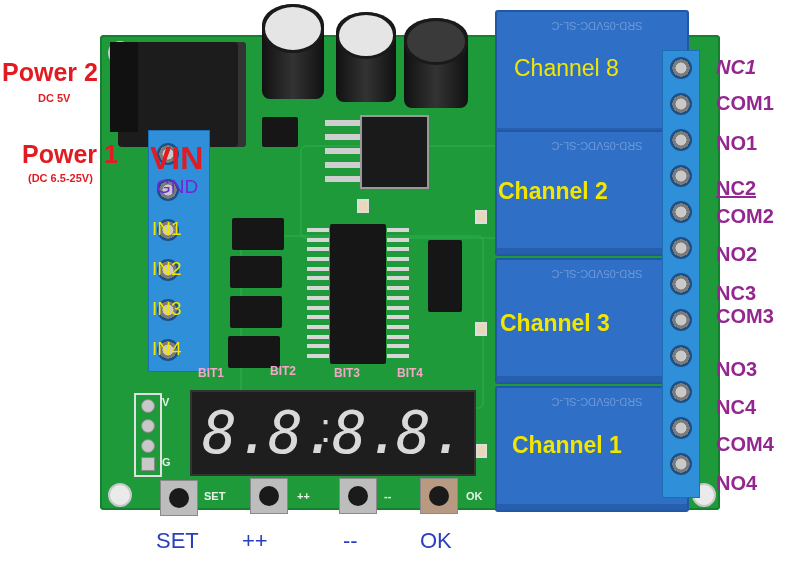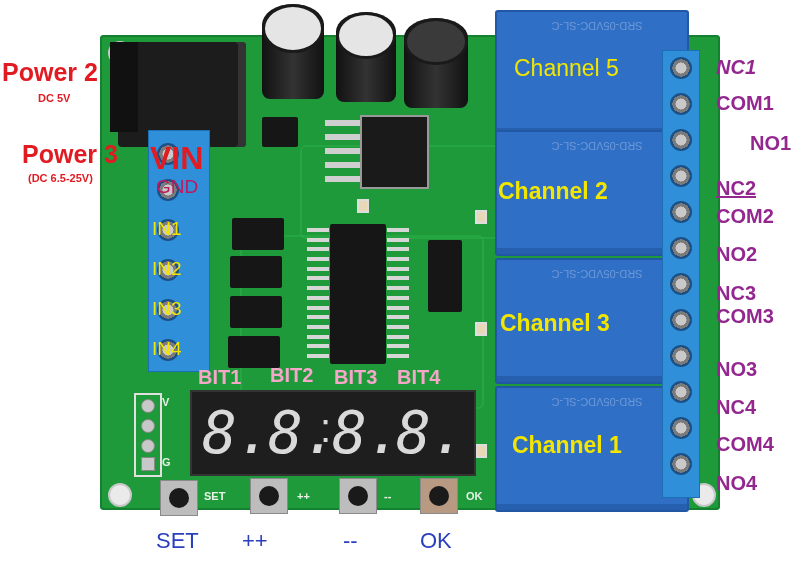--- a/index.html
+++ b/index.html
@@ -35,23 +35,23 @@
   .display{left:190px;top:390px;width:282px;height:82px;background:#1e1e1e;border:2px solid #333;}
   .digit{position:absolute;top:12px;font-family:"DejaVu Sans Mono",monospace;font-size:58px;line-height:58px;color:#d9d9d9;font-style:italic;letter-spacing:0;}
   .colon{position:absolute;font-size:40px;color:#d9d9d9;}
   
   .btn{position:absolute;width:36px;height:34px;background:#bdbdbd;border:1px solid #8a8a8a;}
   .btn .cap-btn{position:absolute;left:8px;top:7px;width:20px;height:20px;border-radius:50%;background:#1a1a1a;}
   .btn.brown{background:#b89a82;}
   .silk{position:absolute;color:#e6f3e6;font-size:11px;font-weight:700;}
   
   .lbl-red{position:absolute;color:#e11b22;font-weight:700;}
-  .lbl-black{position:absolute;color:#be185d;font-size:19px;}
+  .lbl-black{position:absolute;color:#6d28d9;font-size:19px;}
   .lbl-yellow{position:absolute;color:#f2e600;font-size:19px;}
-  .lbl-pink{position:absolute;color:#f4a7c8;font-size:20px;font-weight:700;}
+  .lbl-pink{position:absolute;color:#f4a7c8;font-size:12px;font-weight:700;}
   .lbl-purple{position:absolute;color:#93278f;font-size:20px;font-weight:700;left:716px;}
   .lbl-blue{position:absolute;color:#2a3fbf;font-size:22px;top:528px;}
   .led{position:absolute;width:8px;height:10px;background:#e9d8b8;border:2px solid #ddd;}
   .header-pins{position:absolute;left:134px;top:393px;width:24px;height:80px;border:2px solid #e0e0e0;}
   .hp{position:absolute;left:5px;width:12px;height:12px;border-radius:50%;background:#c8c8c8;border:1px solid #888;}
 </style>
 </head>
 <body>
 
 <div class="abs pcb">
@@ -197,43 +197,43 @@
   <div class="screw" style="left:7px;top:222px;"></div>
   <div class="screw" style="left:7px;top:258px;"></div>
   <div class="screw" style="left:7px;top:294px;"></div>
   <div class="screw" style="left:7px;top:330px;"></div>
   <div class="screw" style="left:7px;top:366px;"></div>
   <div class="screw" style="left:7px;top:402px;"></div>
 </div>
 
 <div class="lbl-red" style="left:2px;top:58px;font-size:25px;">Power 2</div>
 <div class="lbl-red" style="left:38px;top:92px;font-size:11px;">DC 5V</div>
-<div class="lbl-red" style="left:22px;top:140px;font-size:25px;">Power 3</div>
+<div class="lbl-red" style="left:22px;top:140px;font-size:25px;">Power 1</div>
 <div class="lbl-red" style="left:150px;top:140px;font-size:32px;">VIN</div>
 <div class="lbl-red" style="left:28px;top:172px;font-size:11px;">(DC 6.5-25V)</div>
 <div class="lbl-black" style="left:156px;top:176px;">GND</div>
 
 <div class="lbl-yellow" style="left:152px;top:218px;">IN1</div>
 <div class="lbl-yellow" style="left:152px;top:258px;">IN2</div>
 <div class="lbl-yellow" style="left:152px;top:298px;">IN3</div>
 <div class="lbl-yellow" style="left:152px;top:338px;">IN4</div>
 
 <div class="lbl-pink" style="left:198px;top:366px;">BIT1</div>
 <div class="lbl-pink" style="left:270px;top:364px;">BIT2</div>
 <div class="lbl-pink" style="left:334px;top:366px;">BIT3</div>
 <div class="lbl-pink" style="left:397px;top:366px;">BIT4</div>
 
-<div class="relay-label" style="left:514px;top:55px;">Channel 5</div>
+<div class="relay-label" style="left:514px;top:55px;">Channel 8</div>
 <div class="relay-label" style="left:498px;top:178px;font-weight:700;">Channel 2</div>
 <div class="relay-label" style="left:500px;top:310px;font-weight:700;">Channel 3</div>
 <div class="relay-label" style="left:512px;top:432px;font-weight:700;">Channel 1</div>
 
 <div class="lbl-purple" style="top:56px;font-style:italic;">NC1</div>
 <div class="lbl-purple" style="top:92px;">COM1</div>
-<div class="lbl-purple" style="top:132px;margin-left:34px;">NO1</div>
+<div class="lbl-purple" style="top:132px;">NO1</div>
 <div class="lbl-purple" style="top:177px;text-decoration:underline;">NC2</div>
 <div class="lbl-purple" style="top:205px;">COM2</div>
 <div class="lbl-purple" style="top:243px;">NO2</div>
 <div class="lbl-purple" style="top:282px;">NC3</div>
 <div class="lbl-purple" style="top:305px;">COM3</div>
 <div class="lbl-purple" style="top:358px;">NO3</div>
 <div class="lbl-purple" style="top:396px;">NC4</div>
 <div class="lbl-purple" style="top:433px;">COM4</div>
 <div class="lbl-purple" style="top:472px;">NO4</div>
 

